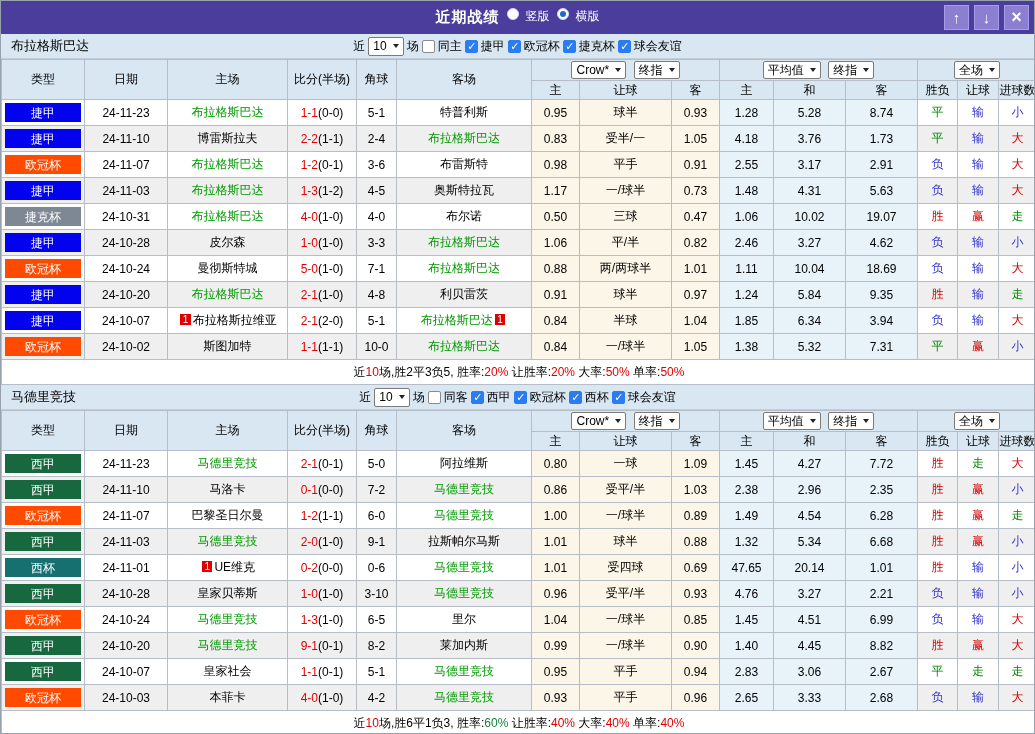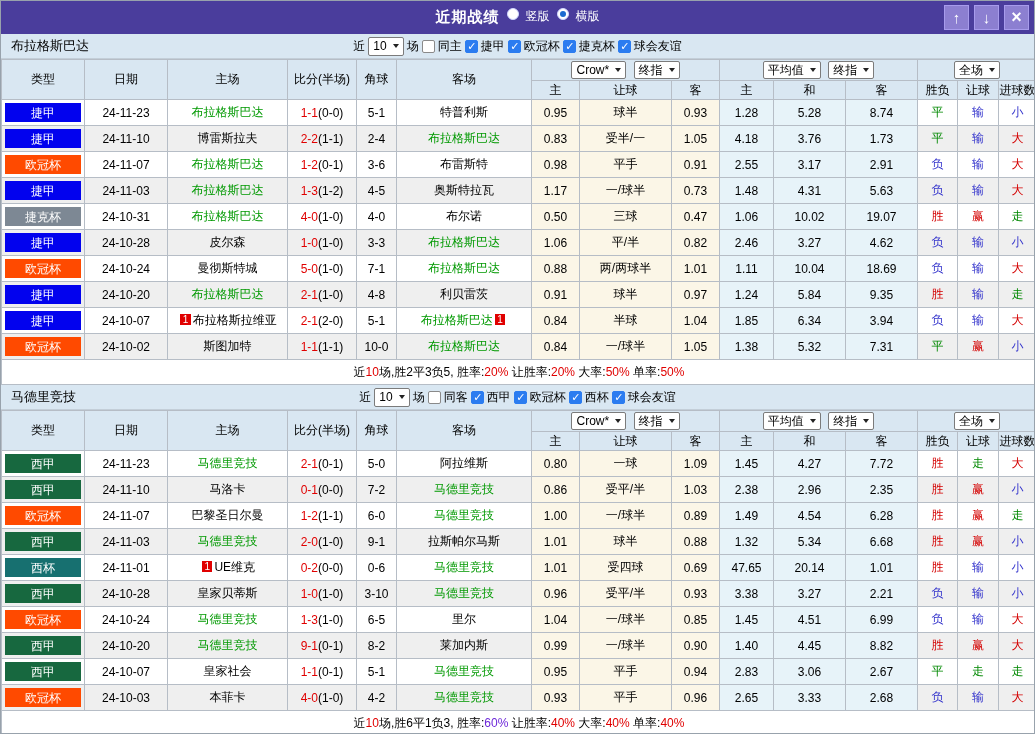--- a/index.html
+++ b/index.html
@@ -547,21 +547,21 @@
             <span class="badge" style="background: rgb(23, 104, 63);">西甲</span>
           </td>
     <td class="c-date">24-10-28</td>
     <td class="c-home"><span class="tm">皇家贝蒂斯</span></td>
     <td class="c-score"><span class="ft">1-0</span><span class="ht">(1-0)</span></td>
     <td class="c-corner">3-10</td>
     <td class="c-away"><span class="tm grn">马德里竞技</span></td>
     <td class="c-cream o1">0.96</td>
     <td class="c-cream o2">受平/半</td>
     <td class="c-cream o3">0.93</td>
-    <td class="c-blue a1">3.38</td>
+    <td class="c-blue a1">4.76</td>
     <td class="c-blue a2">3.27</td>
     <td class="c-blue a3">2.21</td>
     <td class="r1" style="color: rgb(51, 51, 204);">负</td>
     <td class="r2" style="color: rgb(51, 51, 204);">输</td>
     <td class="r3" style="color: rgb(51, 51, 204);">小</td>
   </tr>
         <tr>
     <td class="c-league">
             <span class="badge" style="background: rgb(255, 74, 0);">欧冠杯</span>
           </td>
@@ -633,18 +633,18 @@
     <td class="c-blue a1">2.65</td>
     <td class="c-blue a2">3.33</td>
     <td class="c-blue a3">2.68</td>
     <td class="r1" style="color: rgb(51, 51, 204);">负</td>
     <td class="r2" style="color: rgb(51, 51, 204);">输</td>
     <td class="r3" style="color: rgb(212, 0, 0);">大</td>
   </tr>
       </tbody>
     <tfoot>
       <tr>
-          <td colspan="15" class="summary"><span>近</span><span style="color: rgb(224, 0, 0);">10</span><span>场,胜6平1负3, 胜率:</span><span style="color: #6d28d9;">60%</span><span> 让胜率:</span><span style="color: rgb(224, 0, 0);">40%</span><span> 大率:</span><span style="color: rgb(224, 0, 0);">40%</span><span> 单率:</span><span style="color: rgb(224, 0, 0);">40%</span></td>
+          <td colspan="15" class="summary"><span>近</span><span style="color: rgb(224, 0, 0);">10</span><span>场,胜6平1负3, 胜率:</span><span style="color: #15803d;">60%</span><span> 让胜率:</span><span style="color: rgb(224, 0, 0);">40%</span><span> 大率:</span><span style="color: rgb(224, 0, 0);">40%</span><span> 单率:</span><span style="color: rgb(224, 0, 0);">40%</span></td>
         </tr>
     </tfoot>
   </table>
 
 </div>
 
 </body></html>

